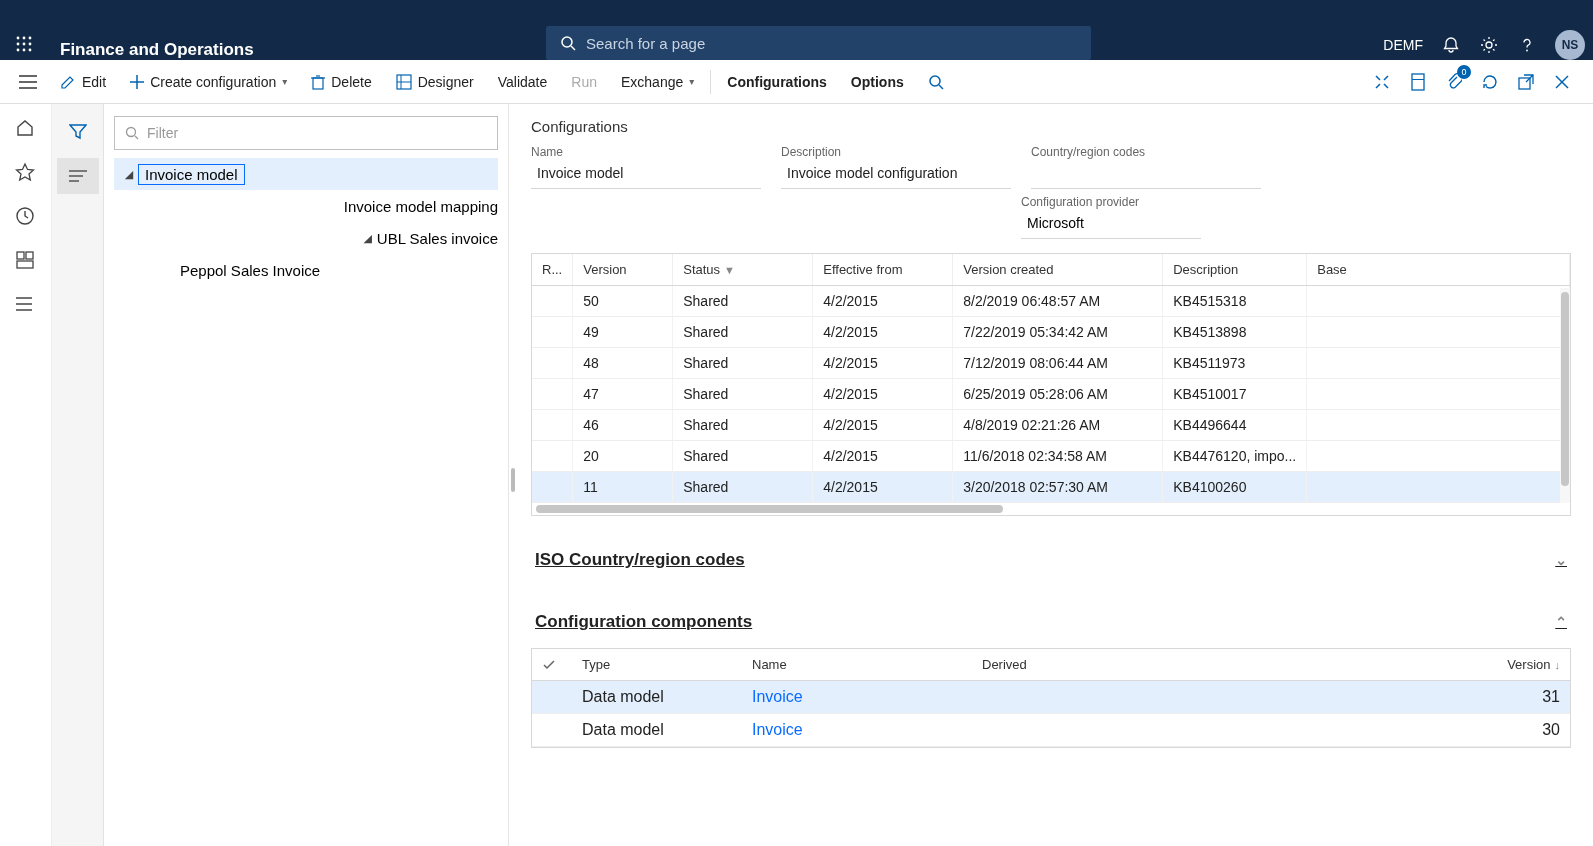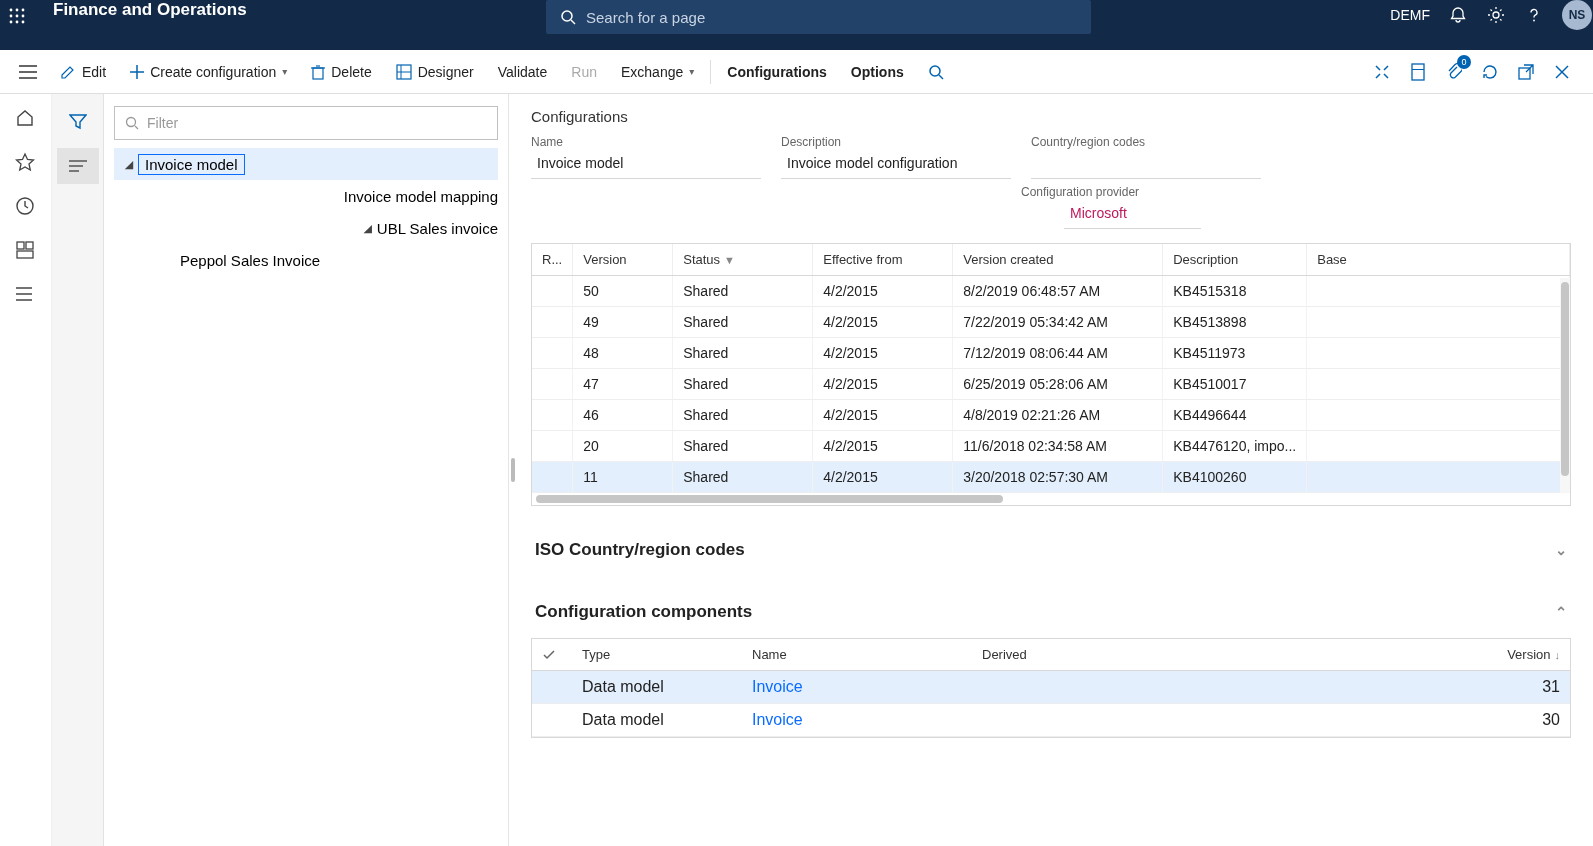--- a/index.html
+++ b/index.html
@@ -1,19 +1,19 @@
 <!DOCTYPE html>
 <html><head>
 <meta charset="utf-8">
 <style>
 * { box-sizing: border-box; margin: 0; padding: 0; font-family: "Segoe UI", -apple-system, sans-serif; }
 html, body { width: 1593px; height: 846px; overflow: hidden; background: #fff; }
 
 
-.topbar { height: 50px; background: #122a47; display: flex; align-items: flex-start; color: #fff; padding: 0 1px; }
+.topbar { height: 60px; background: #122a47; display: flex; align-items: flex-end; color: #fff; padding: 0 8px; }
 .waffle { width: 32px; height: 32px; display: flex; align-items: center; justify-content: center; margin-right: 20px; cursor: pointer; }
 .app-title { font-size: 17px; font-weight: 600; }
 .topbar-spacer { flex: 1; display: flex; justify-content: center; }
 .search-box { width: 545px; height: 34px; background: #22426a; border-radius: 2px; display: flex; align-items: center; padding: 0 14px; }
 .search-box svg { flex-shrink: 0; }
 .search-box input { flex: 1; background: transparent; border: none; color: #fde047; font-size: 15px; margin-left: 10px; outline: none; }
 .search-box input::placeholder { color: #c9d4e2; }
 .topbar-right { display: flex; align-items: center; gap: 18px; margin-left: auto; }
 .topbar-right .tenant { font-size: 14px; }
 .topbar-right .ico { width: 20px; height: 20px; display: flex; align-items: center; justify-content: center; cursor: pointer; }
@@ -55,35 +55,35 @@
 
 .splitter { width: 8px; background: transparent; display: flex; align-items: center; justify-content: center; cursor: col-resize; }
 .splitter .grip { width: 4px; height: 24px; background: #bbb; border-radius: 2px; }
 
 .detail { flex: 1; overflow-y: auto; padding: 14px 22px 10px 14px; }
 .page-heading { font-size: 15px; color: #333; margin-bottom: 10px; }
 .fields-row { display: flex; gap: 20px; flex-wrap: wrap; margin-bottom: 6px; }
 .field { min-width: 230px; }
 .field-label { font-size: 12px; color: #666; margin-bottom: 2px; }
 .field-value { font-size: 14px; color: #222; padding: 4px 6px; border-bottom: 1px solid #d6d6d6; min-height: 28px; }
-.field-value.link { color: #be185d; cursor: pointer; margin-left: 43px; }
+.field-value.link { color: #000000; cursor: pointer; }
 
 .grid { border: 1px solid #d8d8d8; margin-top: 14px; position: relative; }
 .grid table { width: 100%; border-collapse: collapse; }
 .grid th { text-align: left; font-weight: 400; font-size: 13px; color: #333; padding: 8px 10px; border-bottom: 1px solid #d8d8d8; border-right: 1px solid #eee; background: #fff; }
 .grid td { font-size: 14px; color: #222; padding: 7px 10px; border-bottom: 1px solid #eee; border-right: 1px solid #f2f2f2; white-space: nowrap; overflow: hidden; text-overflow: ellipsis; }
 .grid tr.selrow td { background: #e3effc; }
 .grid .hscroll { height: 12px; display: flex; }
 .grid .hscroll .thumb { width: 45%; height: 8px; background: #c6c6c6; border-radius: 4px; margin: 2px 0 0 4px; }
 .grid .vscroll { position: absolute; right: 0; top: 34px; bottom: 12px; width: 10px; background: #f7f7f7; }
 .grid .vscroll .thumb { width: 8px; height: 90%; background: #c6c6c6; border-radius: 4px; margin: 4px 1px; }
 .filter-funnel { color: #888; font-size: 11px; margin-left: 4px; }
 
 .section { margin-top: 26px; }
-.section-head { display: flex; align-items: center; justify-content: space-between; font-size: 17px; font-weight: 600; color: #222; padding: 8px 4px; cursor: pointer; }
+.section-head { display: flex; align-items: center; justify-content: space-between; font-size: 17px; font-weight: 600; color: #222; padding: 8px 4px; cursor: pointer; text-decoration: underline; }
 .section-head .chev2 { color: #888; font-size: 14px; }
 
 .compgrid { border: 1px solid #d8d8d8; margin-top: 8px; }
 .compgrid table { width: 100%; border-collapse: collapse; }
 .compgrid th { text-align: left; font-weight: 400; font-size: 13px; color: #333; padding: 8px 10px; border-bottom: 1px solid #d8d8d8; }
 .compgrid th.r, .compgrid td.r { text-align: right; }
 .compgrid td { font-size: 16px; color: #222; padding: 7px 10px; border-bottom: 1px solid #eee; }
 .compgrid td.link { color: #0a6cff; cursor: pointer; }
 .compgrid tr.selrow td { background: #e3effc; }
 .sort-arrow { font-size: 11px; color: #888; margin-left: 4px; }

